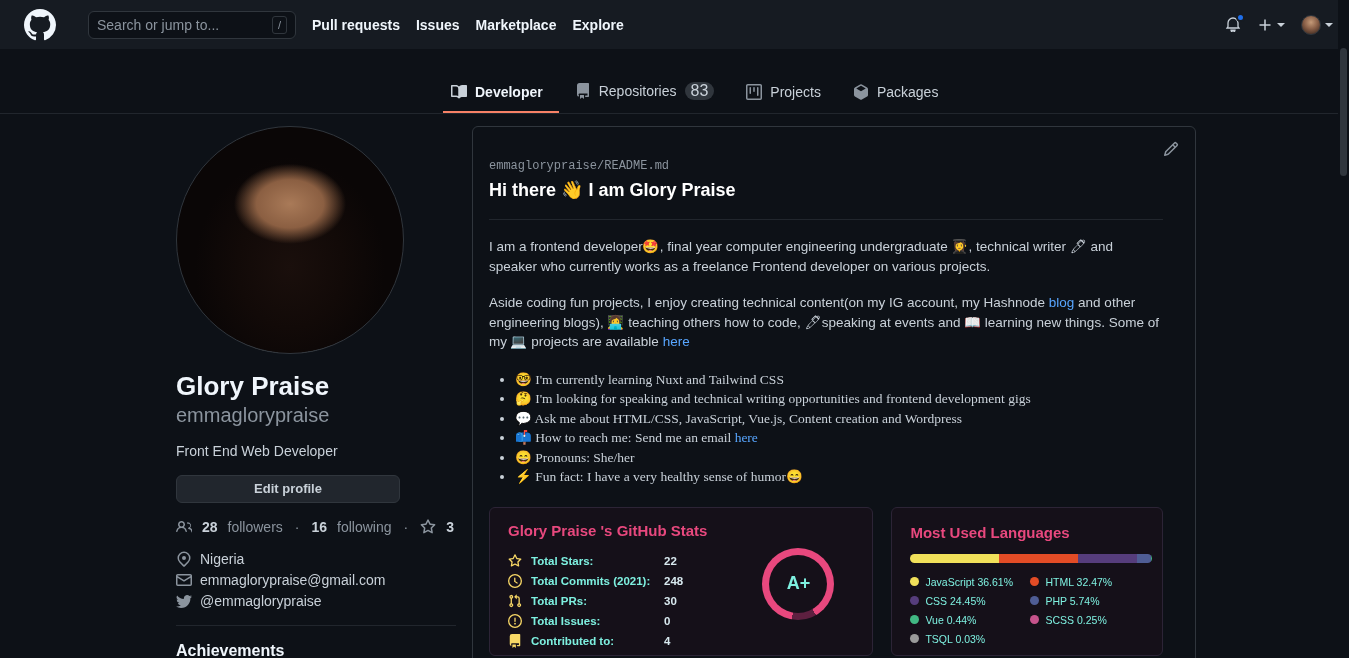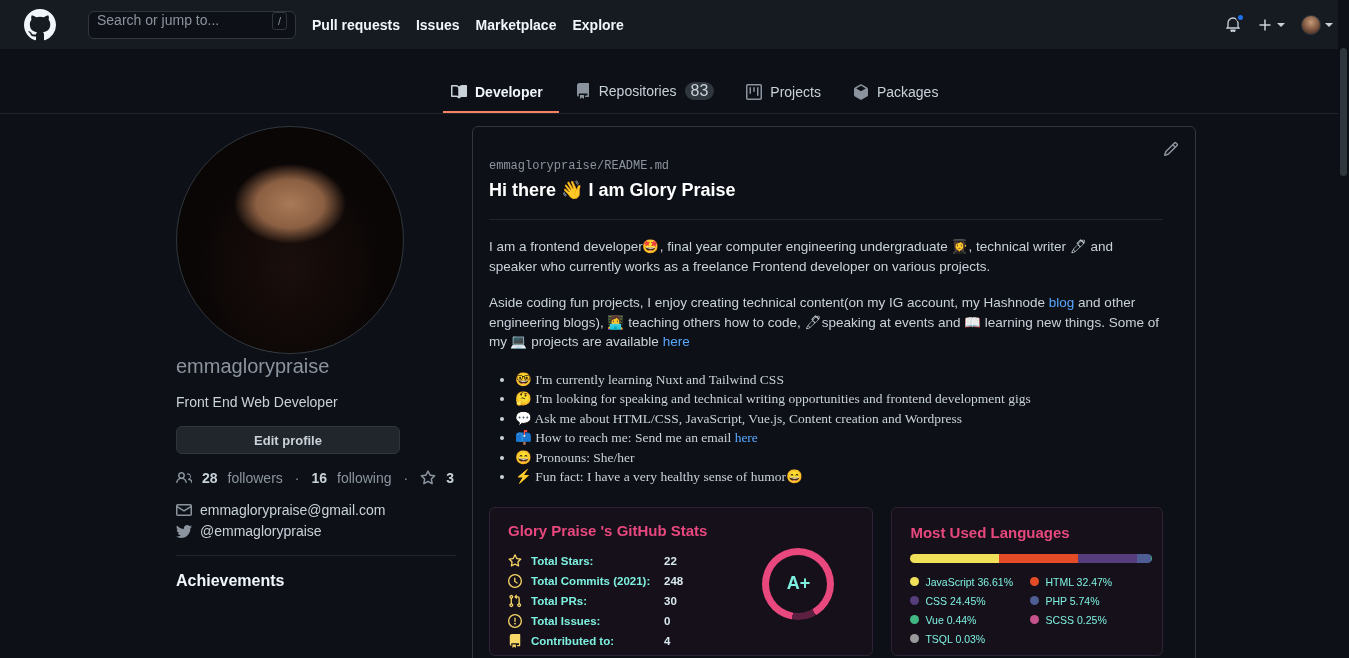--- a/index.html
+++ b/index.html
@@ -14,21 +14,21 @@
   
   .header {
     height: 49px; background: #161b22;
     display: flex; align-items: center;
     padding: 0 16px; position: relative;
   }
   .gh-logo { width: 32px; height: 32px; margin-left: 8px; fill: #f0f6fc; flex: none; }
   .search-box {
     margin-left: 32px; width: 208px; height: 28px;
     background: #0d1117; border: 1px solid #30363d; border-radius: 6px;
-    display: flex; padding: 0 8px;
+    display: flex; align-items: center; padding: 0 8px;
     font-size: 14px; color: #8b949e; position: relative;
   }
   .search-placeholder { flex: 1; font-size: 14px; color: #8b949e; }
   .slash-key {
     border: 1px solid #30363d; border-radius: 3px;
     font-size: 11px; color: #8b949e; line-height: 14px;
     padding: 0 5px; height: 18px; display: flex; align-items: center;
   }
   .nav-links { display: flex; align-items: center; margin-left: 16px; gap: 16px; }
   .nav-links a {
@@ -260,20 +260,21 @@
     </a>
   </nav>
 </div>
 
 <div class="page">
 
   <aside class="sidebar">
     <div class="avatar">
       <div class="status-btn">☺</div>
     </div>
+    <h1 class="name">Glory Praise</h1>
     <div class="login">emmaglorypraise</div>
     <div class="bio">Front End Web Developer</div>
     <button class="edit-profile">Edit profile</button>
 
     <div class="follow-row">
       <svg viewBox="0 0 16 16">
           <path d="M5.5 3.5a2 2 0 100 4 2 2 0 000-4zM2 5.5a3.5 3.5 0 115.898 2.549 5.507 5.507 0 013.034 4.084.75.75 0 11-1.482.235 4.001 4.001 0 00-7.9 0 .75.75 0 01-1.482-.236A5.507 5.507 0 013.102 8.05 3.49 3.49 0 012 5.5zM11 4a.75.75 0 01.75-.75 3.25 3.25 0 012.343 5.501 4.75 4.75 0 012.785 3.78.75.75 0 11-1.485.209 3.25 3.25 0 00-2.712-2.734.75.75 0 01.134-1.49A1.75 1.75 0 0011.75 4.75.75.75 0 0111 4z"></path>
         </svg>
       <b>28</b>
       <span>followers</span>
@@ -281,20 +282,26 @@
       <b>16</b>
       <span>following</span>
       <span class="sep">·</span>
       <svg viewBox="0 0 16 16">
           <path d="M8 .25a.75.75 0 01.673.418l1.882 3.815 4.21.612a.75.75 0 01.416 1.279l-3.046 2.97.719 4.192a.75.75 0 01-1.088.791L8 12.347l-3.766 1.98a.75.75 0 01-1.088-.79l.72-4.194L.818 6.374a.75.75 0 01.416-1.28l4.21-.611L7.327.668A.75.75 0 018 .25zm0 2.445L6.615 5.5a.75.75 0 01-.564.41l-3.097.45 2.24 2.184a.75.75 0 01.216.664l-.528 3.084 2.769-1.456a.75.75 0 01.698 0l2.77 1.456-.53-3.084a.75.75 0 01.216-.664l2.24-2.183-3.096-.45a.75.75 0 01-.564-.41L8 2.694v.001z"></path>
         </svg>
       <b>3</b>
     </div>
 
     <div class="info-list">
+      <div class="info-row">
+        <svg viewBox="0 0 16 16">
+            <path d="M11.536 3.464a5 5 0 010 7.072L8 14.07l-3.536-3.535a5 5 0 117.072-7.072v.001zm1.06 8.132a6.5 6.5 0 10-9.192 0l3.535 3.536a1.5 1.5 0 002.122 0l3.535-3.536zM8 9a2 2 0 100-4 2 2 0 000 4z"></path>
+          </svg>
+        <span>Nigeria</span>
+      </div>
       <div class="info-row">
         <svg viewBox="0 0 16 16">
             <path d="M1.75 2h12.5c.966 0 1.75.784 1.75 1.75v8.5A1.75 1.75 0 0114.25 14H1.75A1.75 1.75 0 010 12.25v-8.5C0 2.784.784 2 1.75 2zM1.5 12.251c0 .138.112.25.25.25h12.5a.25.25 0 00.25-.25V5.809L8.38 9.397a.75.75 0 01-.76 0L1.5 5.809v6.442zm13-8.181v-.32a.25.25 0 00-.25-.25H1.75a.25.25 0 00-.25.25v.32L8 7.88l6.5-3.81z"></path>
           </svg>
         <span>emmaglorypraise@gmail.com</span>
       </div>
       <div class="info-row">
         <svg viewBox="0 0 16 16">
             <path d="M16 3.539a6.839 6.839 0 01-1.89.518 3.262 3.262 0 001.444-1.813 6.555 6.555 0 01-2.079.794 3.28 3.28 0 00-5.672 2.243c0 .26.022.51.076.748a9.284 9.284 0 01-6.761-3.431 3.285 3.285 0 001.009 4.384A3.241 3.241 0 01.64 6.578v.036a3.295 3.295 0 002.628 3.223 3.274 3.274 0 01-.86.108 2.9 2.9 0 01-.621-.056 3.311 3.311 0 003.065 2.285 6.59 6.59 0 01-4.073 1.399c-.269 0-.527-.012-.779-.044A9.235 9.235 0 005.032 15c6.036 0 9.336-5 9.336-9.334 0-.145-.005-.285-.012-.424A6.544 6.544 0 0016 3.539z"></path>
           </svg>

